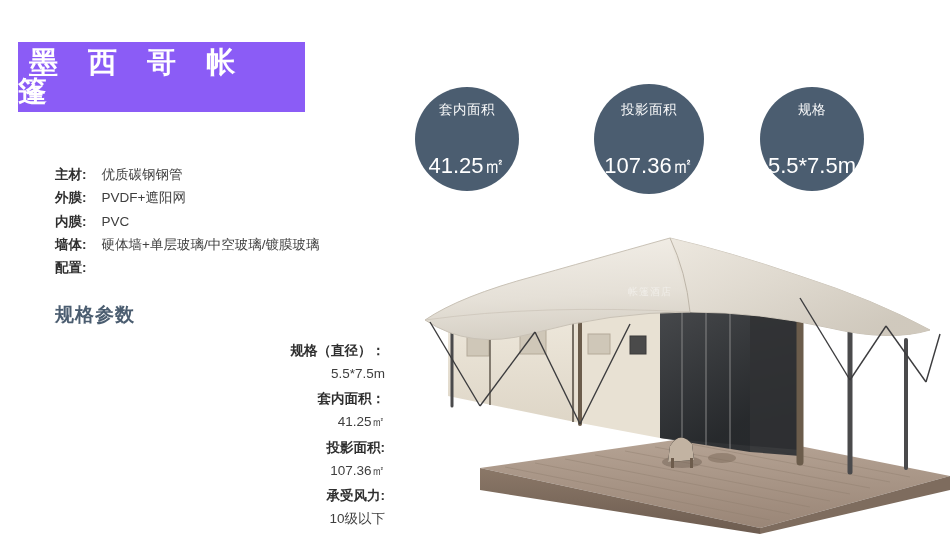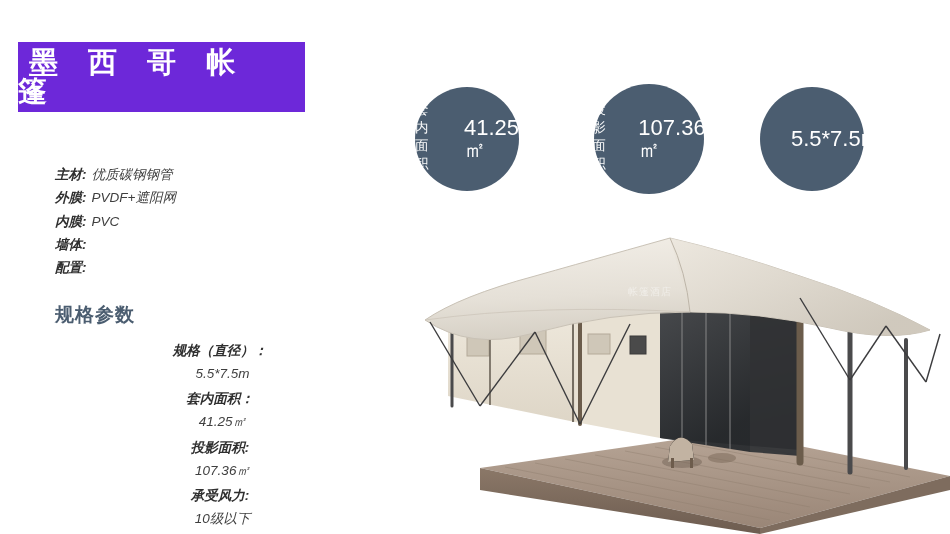--- a/index.html
+++ b/index.html
@@ -22,21 +22,21 @@
     overflow: hidden;
   }
 
   
   #title-banner {
     position: absolute;
     left: 18px;
     top: 42px;
     width: 287px;
     height: 70px;
-    background: #6d28d9;
+    background: #8b5cf6;
     display: flex;
     align-items: center;
     justify-content: center;
   }
   #title-text {
     color: #ffffff;
     font-size: 29px;
     font-weight: bold;
     letter-spacing: 11px;
     text-indent: 11px;
@@ -57,53 +57,53 @@
     margin-bottom: 10px;
     letter-spacing: 1px;
   }
   .spec-list {
     margin: 0 0 0 0;
     padding: 0;
     list-style: none;
   }
   .spec-row {
     display: flex;
-    align-items: center;
+    align-items: flex-end;
     font-size: 13.5px;
     color: #3f3f3f;
     line-height: 1.58;
     padding: 1px 0;
-    font-style: italic;
   }
   .spec-label {
     font-weight: bold;
     color: #2f2f2f;
     white-space: nowrap;
   }
   .spec-value {
     color: #3f3f3f;
-    margin-left: 5px;
+    margin-left: 15px;
     white-space: nowrap;
   }
   #spec-section-2 {
     margin-top: 22px;
   }
   #spec-section-2 .spec-row {
     font-size: 13.5px;
     line-height: 1.72;
     flex-direction: column;
   }
 
   
   .stat-circle {
     position: absolute;
     border-radius: 50%;
     background: #4b5d70;
     color: #ffffff;
     display: flex;
+    flex-direction: column;
     align-items: center;
     justify-content: center;
     gap: 32px;
   }
   .stat-label {
     font-size: 13.5px;
     letter-spacing: 0.5px;
     margin-bottom: 4px;
     opacity: 0.97;
   }
@@ -161,20 +161,21 @@
         <li class="spec-row">
           <span class="spec-label">外膜:</span>
           <span class="spec-value">PVDF+遮阳网</span>
         </li>
         <li class="spec-row">
           <span class="spec-label">内膜:</span>
           <span class="spec-value">PVC</span>
         </li>
         <li class="spec-row">
           <span class="spec-label">墙体:</span>
+          <span class="spec-value">硬体墙+单层玻璃/中空玻璃/镀膜玻璃</span>
         </li>
         <li class="spec-row">
           <span class="spec-label">配置:</span>
         </li>
       </ul>
     </div>
 
     <div id="spec-section-2">
       <div class="section-heading">规格参数</div>
       <ul class="spec-list">

